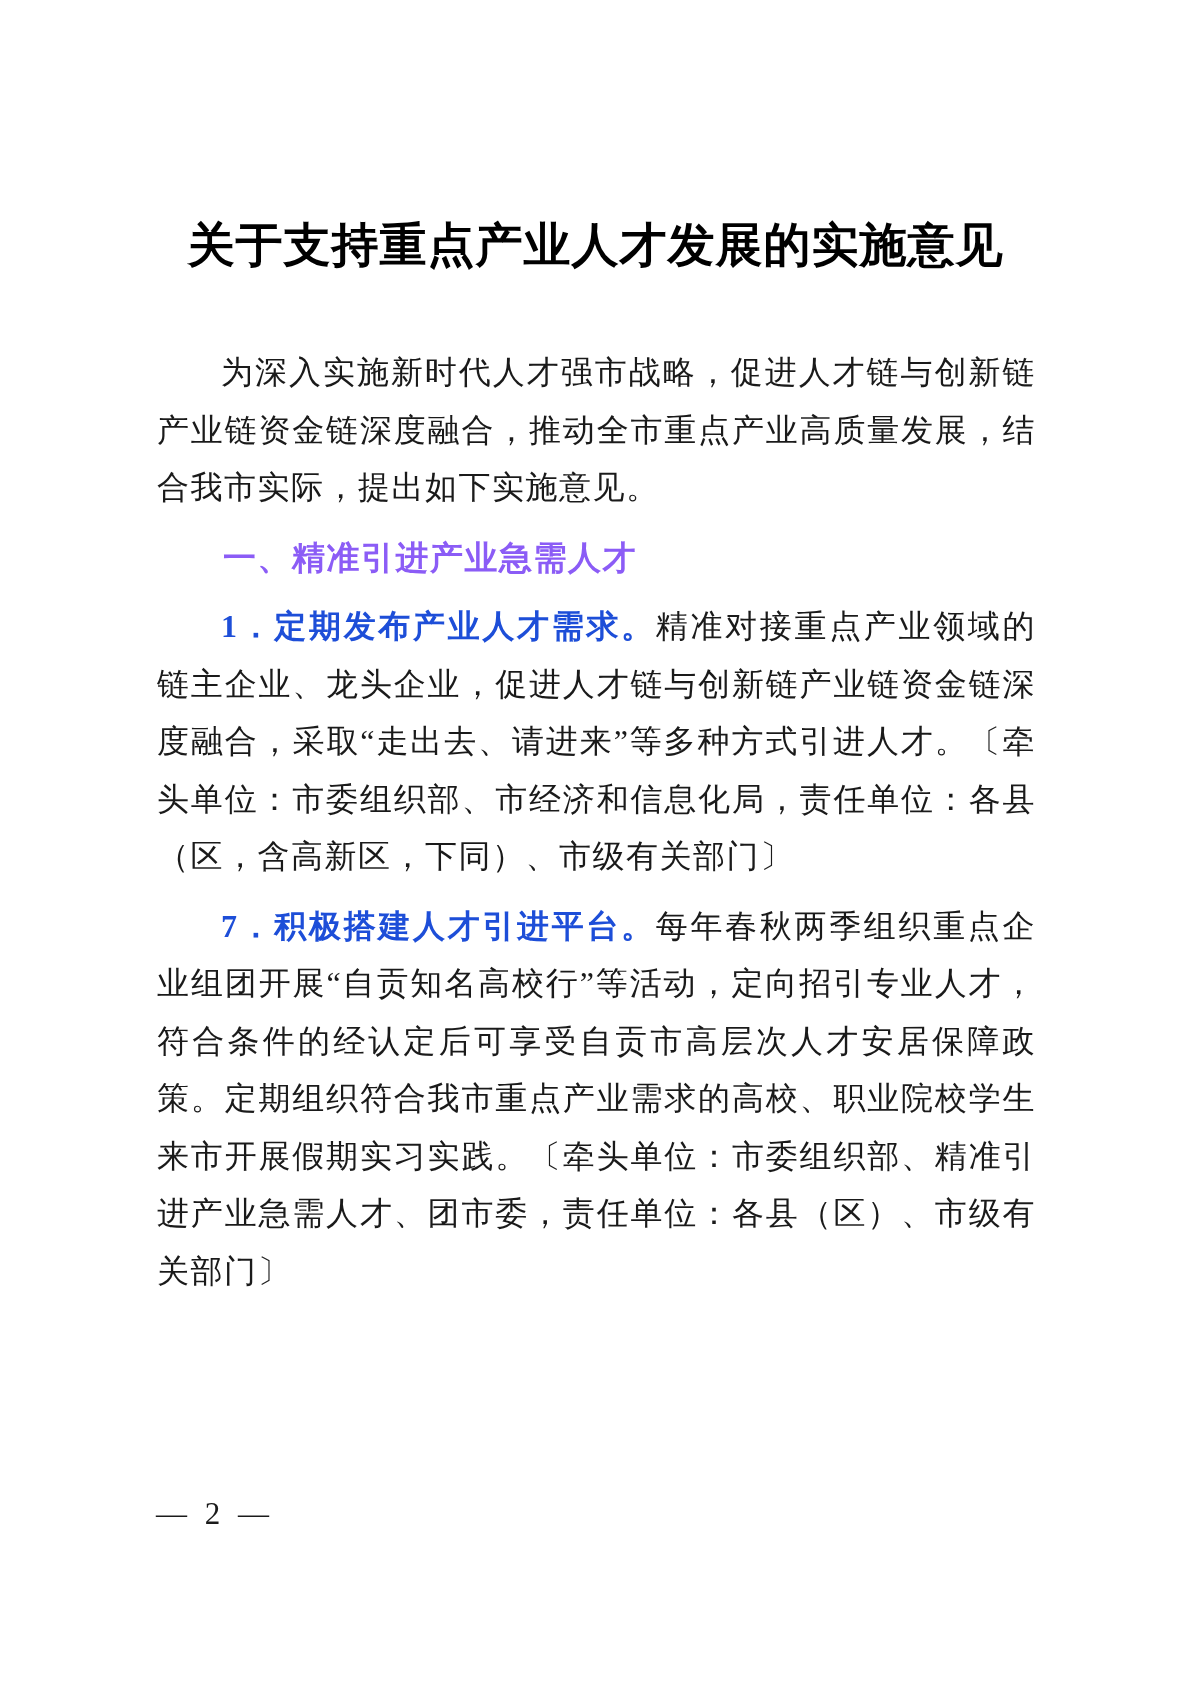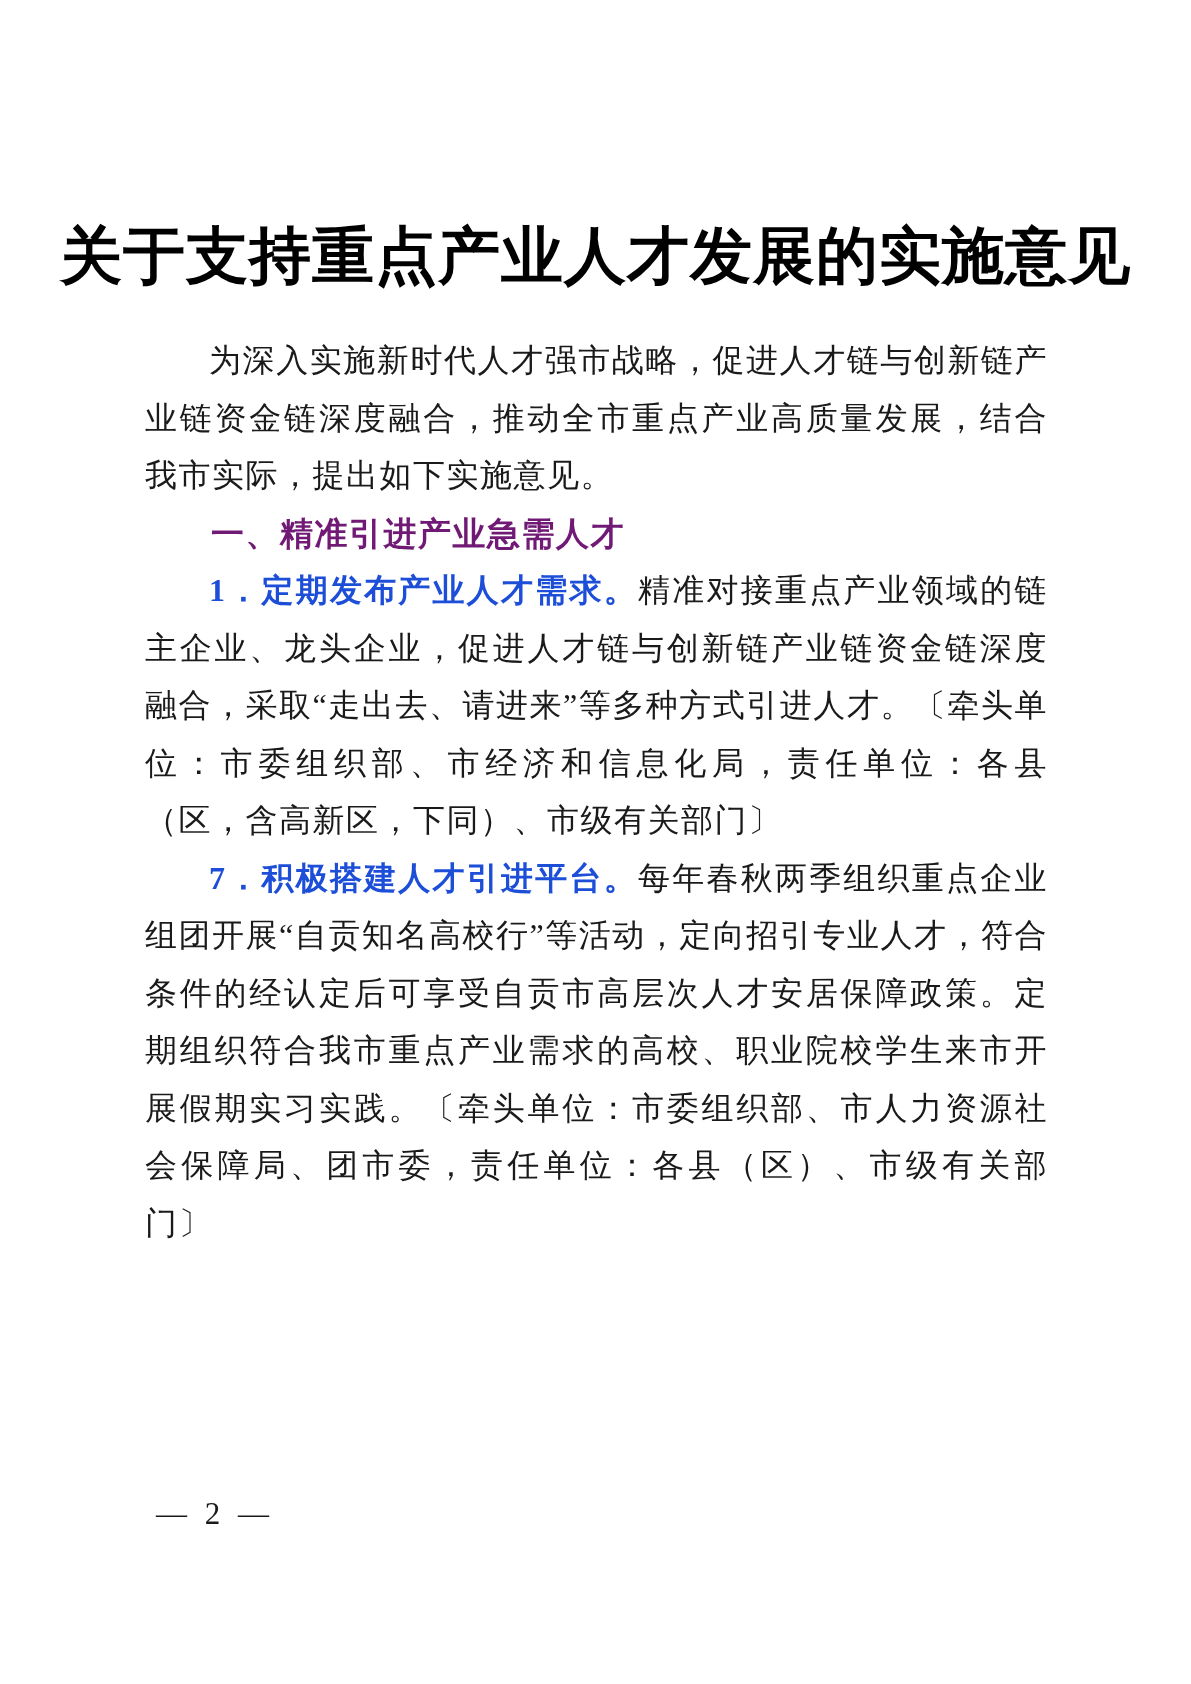--- a/index.html
+++ b/index.html
@@ -17,48 +17,48 @@
     color: #141414;
   }
   .doc-title {
     position: absolute;
     top: 214px;
     left: 0;
     width: 100%;
     margin: 0;
     text-align: center;
     font-family: "Liberation Serif", "DejaVu Serif", serif;
-    font-size: 62px;
+    font-size: 47px;
     font-weight: 700;
     letter-spacing: 1px;
     color: #000000;
     white-space: nowrap;
   }
   .content {
     position: absolute;
     top: 332px;
     left: 145px;
     width: 903px;
     font-size: 32px;
     line-height: 57.5px;
     letter-spacing: 1.5px;
     text-align: justify;
     text-justify: inter-character;
     color: #1a1a1a;
   }
   .content p {
-    margin: 0;
+    margin: 12px;
     padding: 0;
     text-indent: 2em;
   }
   .content p.heading {
     font-family: "Liberation Sans", "DejaVu Sans", sans-serif;
     font-weight: 700;
     font-size: 33px;
-    color: #701a75;
+    color: #8b5cf6;
   }
   .content span.lead {
     font-weight: 700;
     color: #1d4ed8;
   }
   .footer {
     position: absolute;
     left: 156px;
     top: 1496px;
     font-size: 31px;
@@ -70,17 +70,17 @@
 </head>
 <body>
 
 <div class="page">
   <h1 class="doc-title">关于支持重点产业人才发展的实施意见</h1>
 
   <div class="content">
       <p class="body"><span>为深入实施新时代人才强市战略，促进人才链与创新链产业链资金链深度融合，推动全市重点产业高质量发展，结合我市实际，提出如下实施意见。</span></p>
       <p class="heading"><span>一、精准引进产业急需人才</span></p>
       <p class="body"><span class="lead">1．定期发布产业人才需求。</span><span>精准对接重点产业领域的链主企业、龙头企业，促进人才链与创新链产业链资金链深度融合，采取“走出去、请进来”等多种方式引进人才。〔牵头单位：市委组织部、市经济和信息化局，责任单位：各县（区，含高新区，下同）、市级有关部门〕</span></p>
-      <p class="body"><span class="lead">7．积极搭建人才引进平台。</span><span>每年春秋两季组织重点企业组团开展“自贡知名高校行”等活动，定向招引专业人才，符合条件的经认定后可享受自贡市高层次人才安居保障政策。定期组织符合我市重点产业需求的高校、职业院校学生来市开展假期实习实践。〔牵头单位：市委组织部、市人力资源社会保障局、团市委，责任单位：各县（区）、市级有关部门〕</span></p>
+      <p class="body"><span class="lead">7．积极搭建人才引进平台。</span><span>每年春秋两季组织重点企业组团开展“自贡知名高校行”等活动，定向招引专业人才，符合条件的经认定后可享受自贡市高层次人才安居保障政策。定期组织符合我市重点产业需求的高校、职业院校学生来市开展假期实习实践。〔牵头单位：市委组织部、精准引进产业急需人才、团市委，责任单位：各县（区）、市级有关部门〕</span></p>
     </div>
 
   <div class="footer">— 2 —</div>
 </div>
 
 </body></html>

